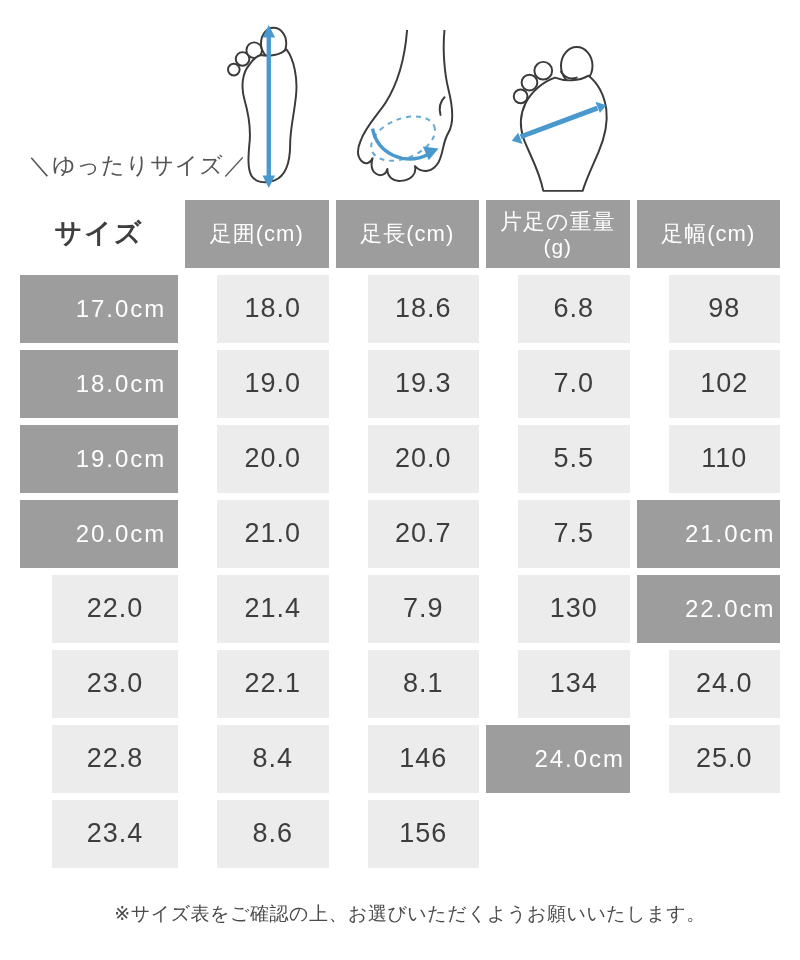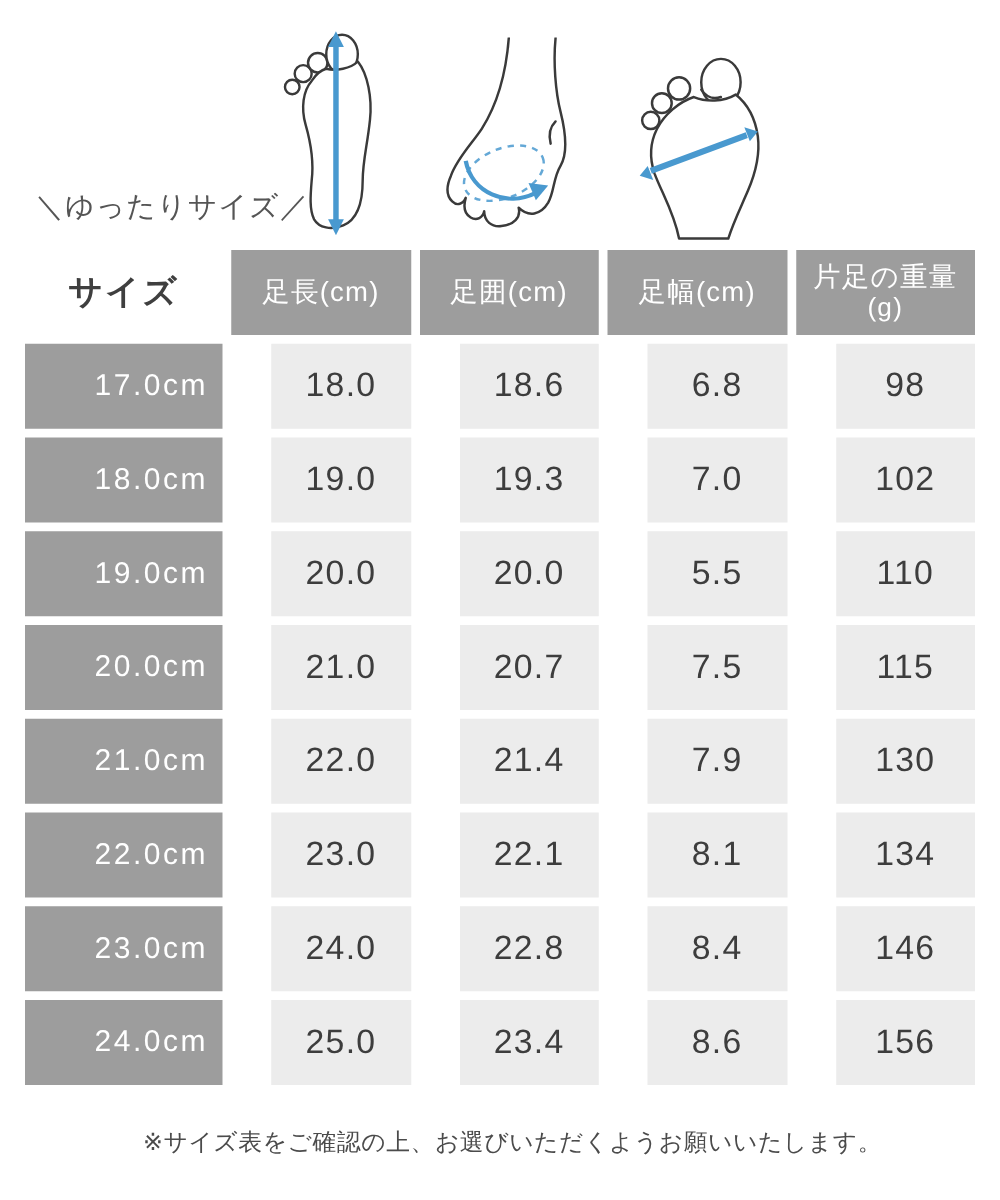--- a/index.html
+++ b/index.html
@@ -100,31 +100,31 @@
     <polygon class="blue-fill" points="16,98 27,101.5 22.5,90"></polygon>
   </svg>
 
   <div class="banner">＼ゆったりサイズ／</div>
 </div>
 
 <div class="size-table">
 
   <div class="cell corner-cell">サイズ</div>
   <div class="cell col-header">
-    <span class="l1">足長(cm)</span>
-  </div>
-  <div class="cell col-header">
     <span class="l1">足囲(cm)</span>
   </div>
   <div class="cell col-header">
-    <span class="l1">足幅(cm)</span>
+    <span class="l1">足長(cm)</span>
   </div>
   <div class="cell col-header">
     <span class="l1">片足の重量</span>
     <span class="l2">(g)</span>
+  </div>
+  <div class="cell col-header">
+    <span class="l1">足幅(cm)</span>
   </div>
 
   <div class="cell size-cell">17.0cm</div>
   <div class="cell value-cell">18.0</div>
   <div class="cell value-cell">18.6</div>
   <div class="cell value-cell">6.8</div>
   <div class="cell value-cell">98</div>
 
   <div class="cell size-cell">18.0cm</div>
   <div class="cell value-cell">19.0</div>
@@ -135,35 +135,33 @@
   <div class="cell size-cell">19.0cm</div>
   <div class="cell value-cell">20.0</div>
   <div class="cell value-cell">20.0</div>
   <div class="cell value-cell">5.5</div>
   <div class="cell value-cell">110</div>
 
   <div class="cell size-cell">20.0cm</div>
   <div class="cell value-cell">21.0</div>
   <div class="cell value-cell">20.7</div>
   <div class="cell value-cell">7.5</div>
-  <div class="cell value-cell">115</div>
 
   <div class="cell size-cell">21.0cm</div>
   <div class="cell value-cell">22.0</div>
   <div class="cell value-cell">21.4</div>
   <div class="cell value-cell">7.9</div>
   <div class="cell value-cell">130</div>
 
   <div class="cell size-cell">22.0cm</div>
   <div class="cell value-cell">23.0</div>
   <div class="cell value-cell">22.1</div>
   <div class="cell value-cell">8.1</div>
   <div class="cell value-cell">134</div>
 
-  <div class="cell size-cell">23.0cm</div>
   <div class="cell value-cell">24.0</div>
   <div class="cell value-cell">22.8</div>
   <div class="cell value-cell">8.4</div>
   <div class="cell value-cell">146</div>
 
   <div class="cell size-cell">24.0cm</div>
   <div class="cell value-cell">25.0</div>
   <div class="cell value-cell">23.4</div>
   <div class="cell value-cell">8.6</div>
   <div class="cell value-cell">156</div>

